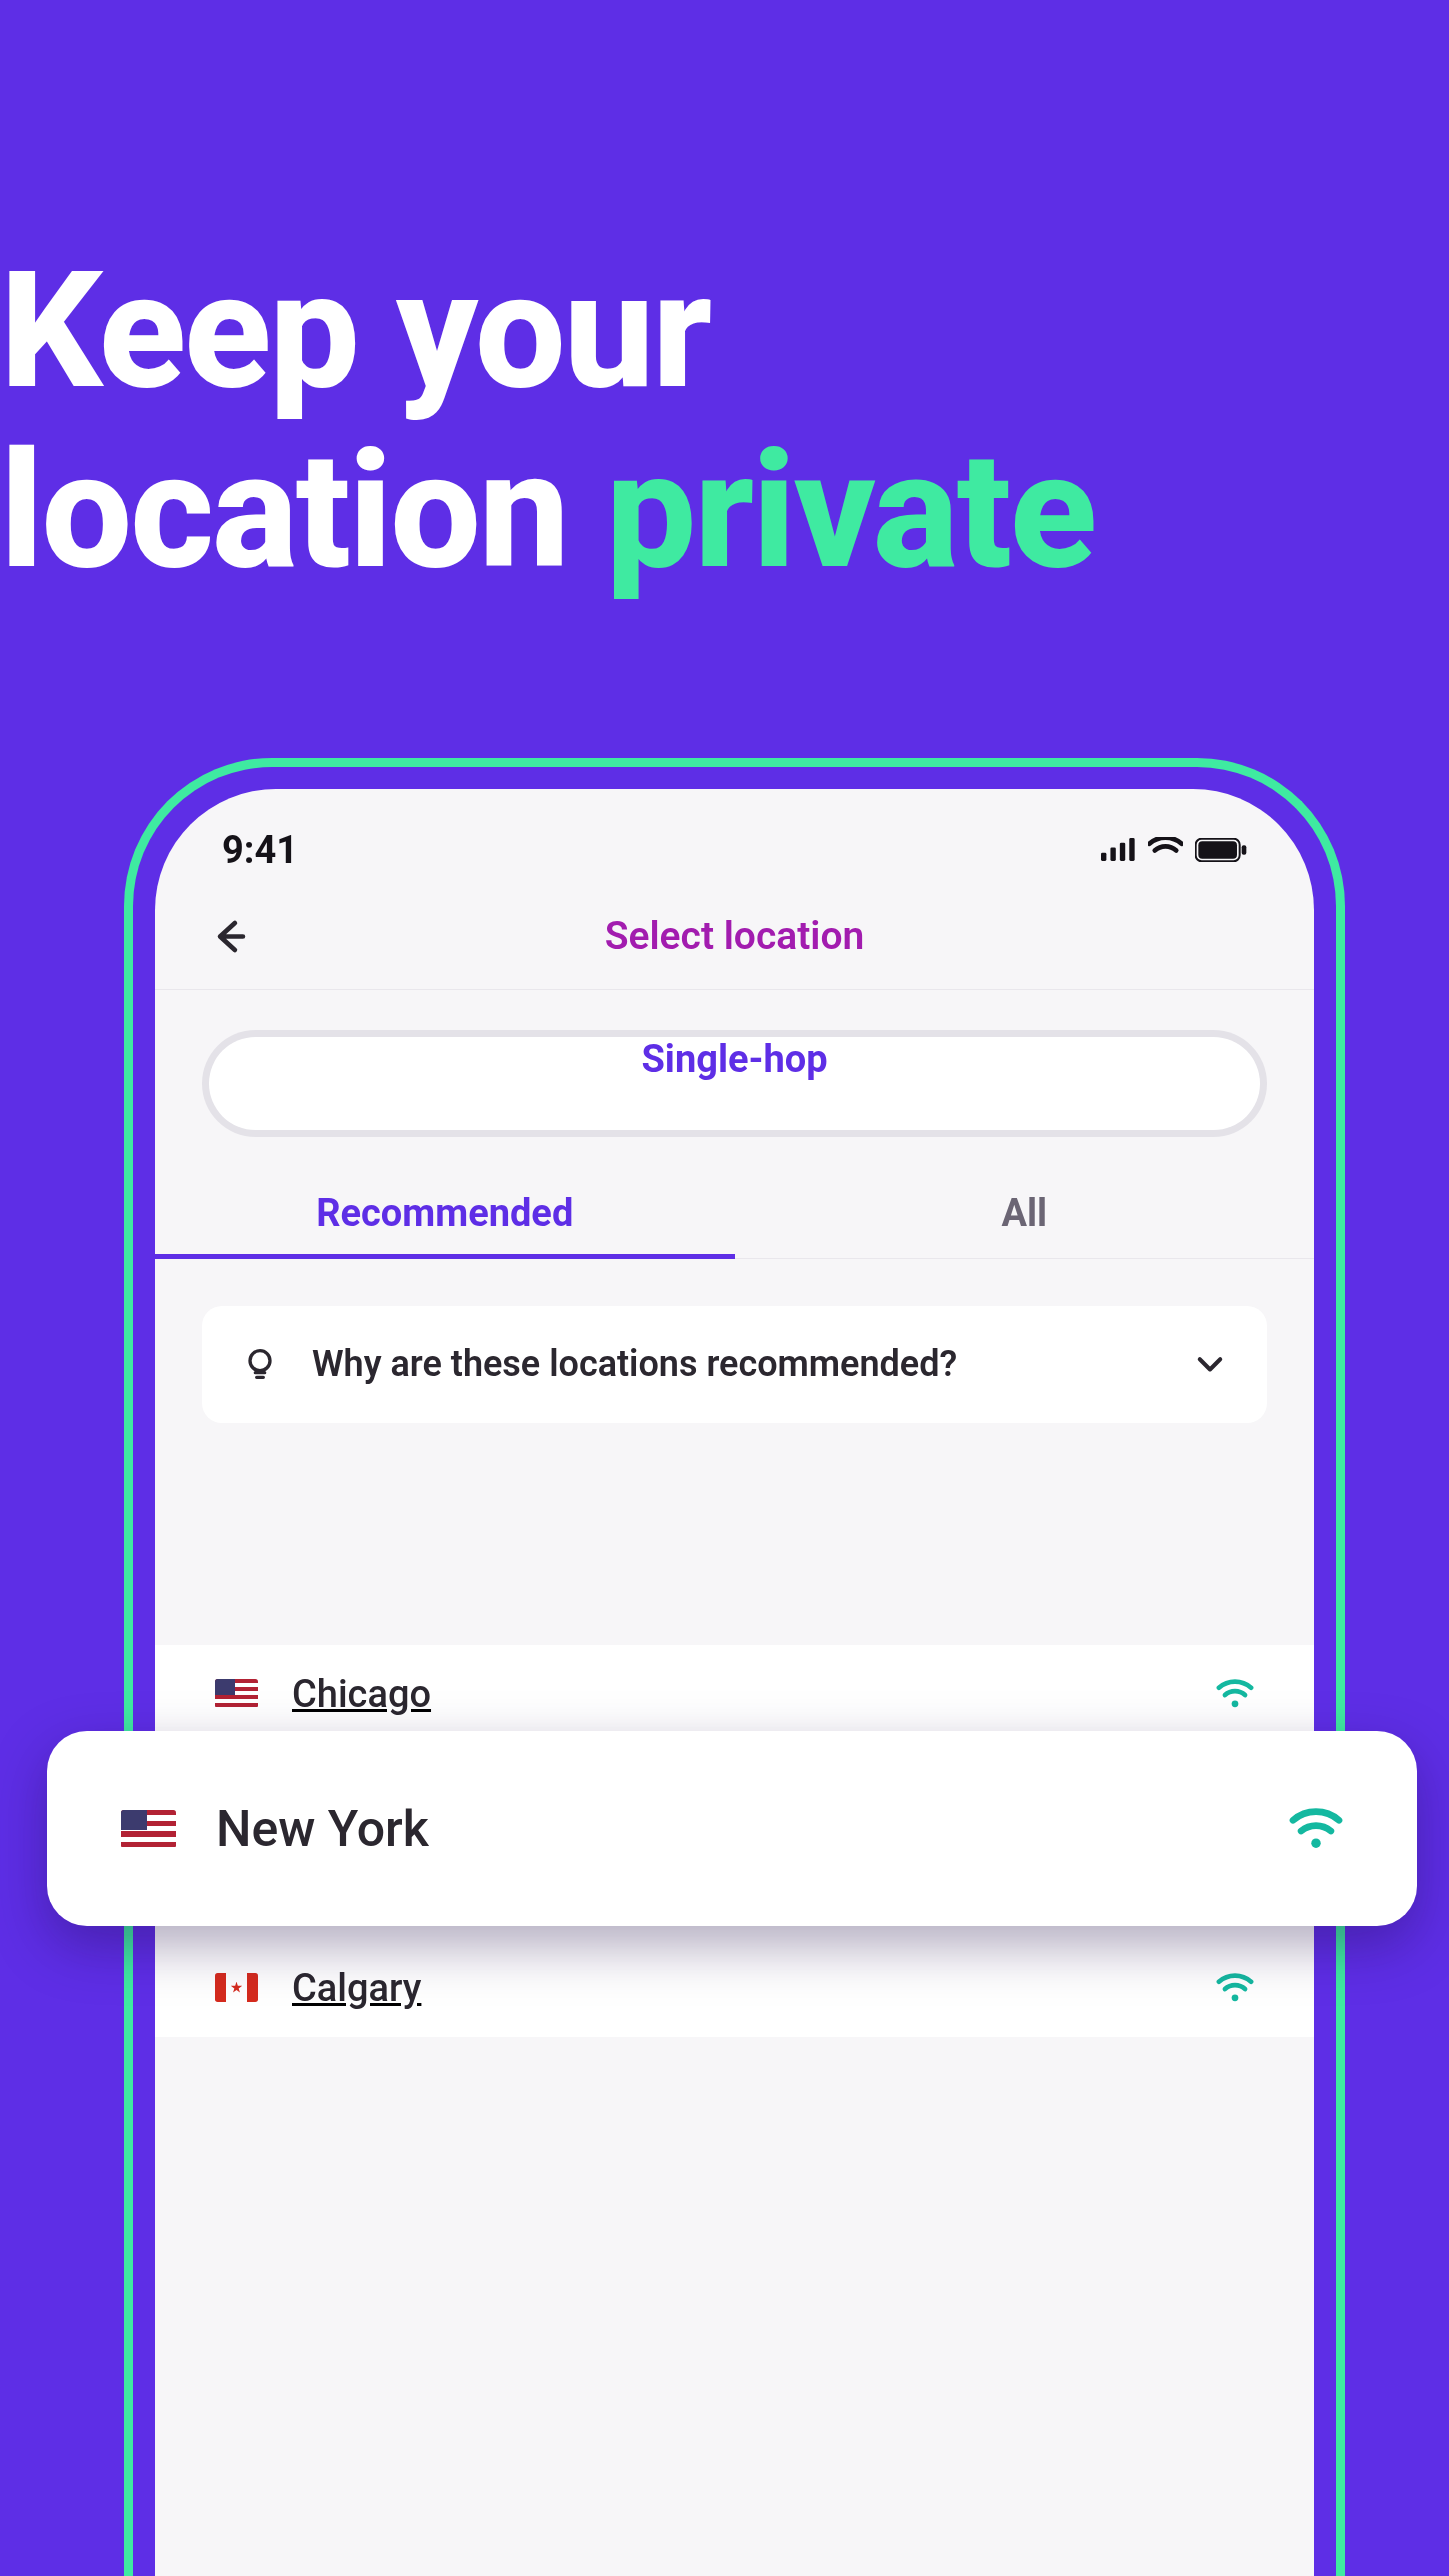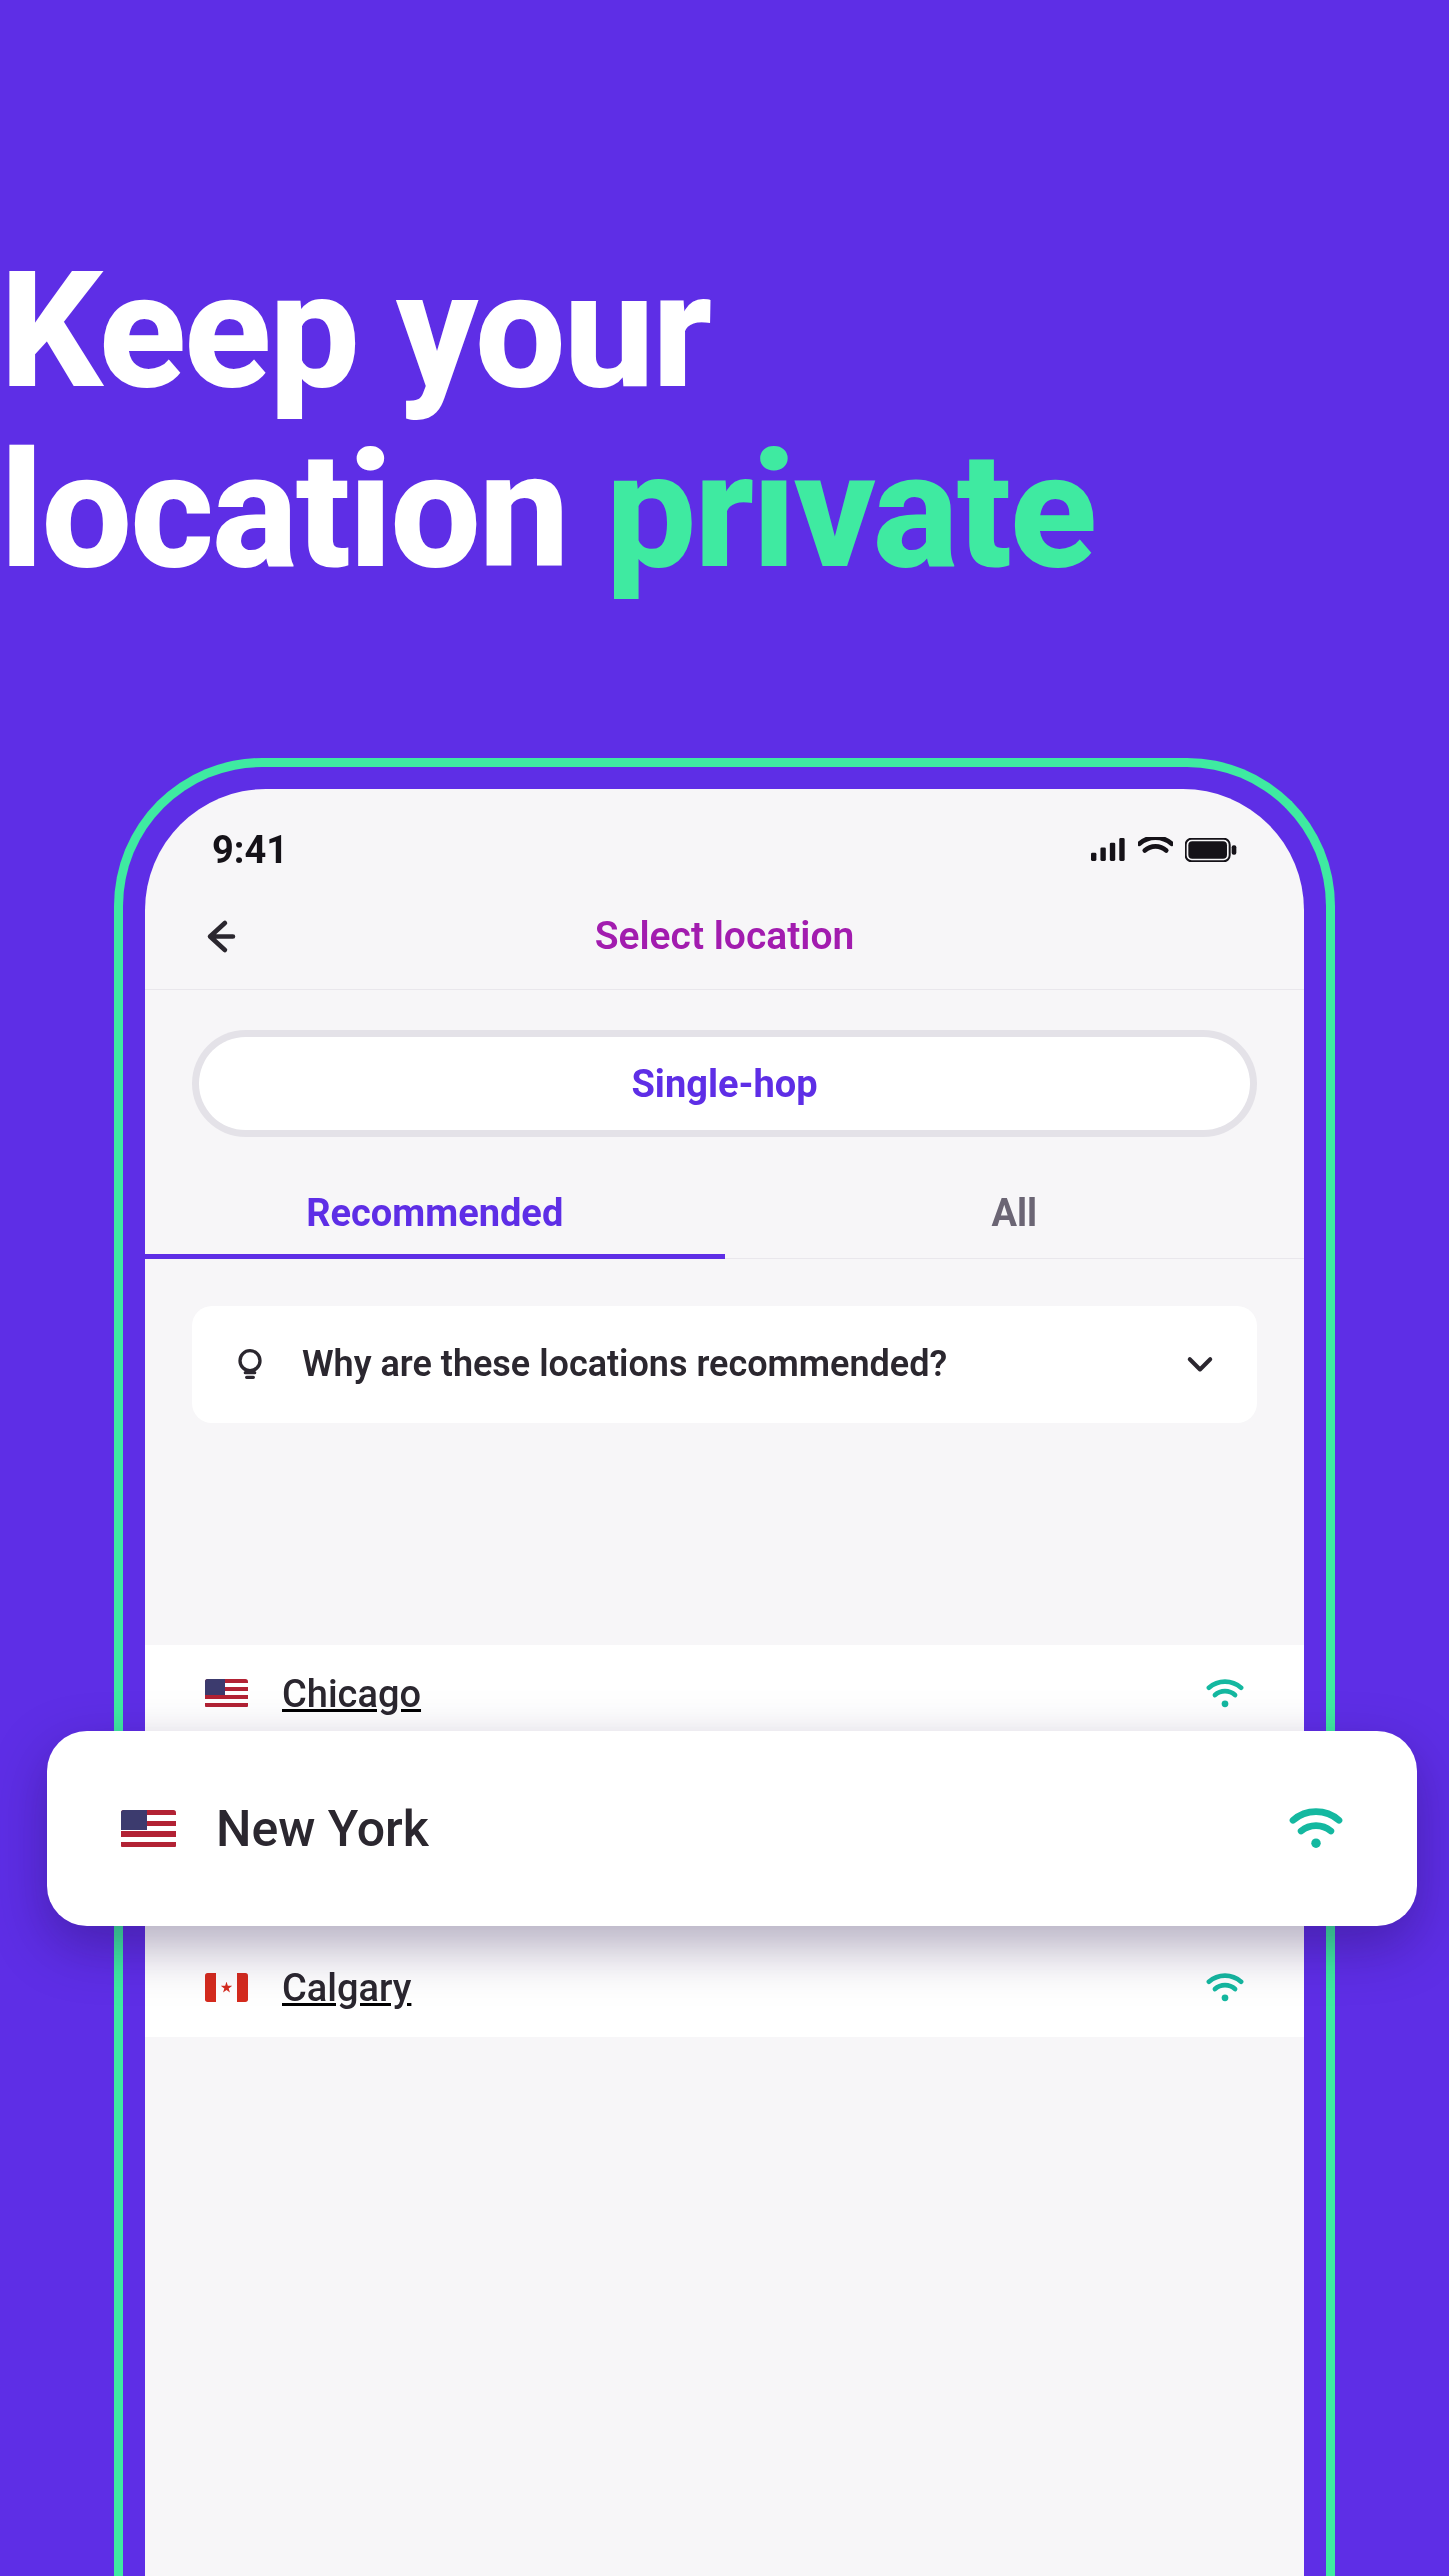--- a/index.html
+++ b/index.html
@@ -23,21 +23,21 @@
     width: 100%;
     color: #ffffff;
     font-weight: 800;
     font-size: 161px;
     line-height: 1.12;
     letter-spacing: -2px;
   }
   .headline .accent { color: #3feaa1; }
   .phone-wrap {
     position: absolute;
-    left: 114px;
+    left: 124px;
     top: 758px;
     width: 1221px;
     height: 1818px;
   }
   .phone-outline {
     position: absolute;
     inset: 0;
     border: 9.4px solid #3feaa1;
     border-radius: 148px 148px 0 0;
     border-bottom: none;
@@ -97,21 +97,21 @@
     height: 107px;
     display: flex;
     align-items: center;
     padding: 6.7px;
   }
   .seg-item {
     flex: 1;
     height: 100%;
     border-radius: 54px;
     display: flex;
-    align-items: center;
+    align-items: flex-start;
     justify-content: center;
     font-size: 38px;
     font-weight: 700;
     color: #6b6574;
     cursor: pointer;
   }
   .seg-item.active {
     background: #ffffff;
     color: #5e2ee6;
   }

